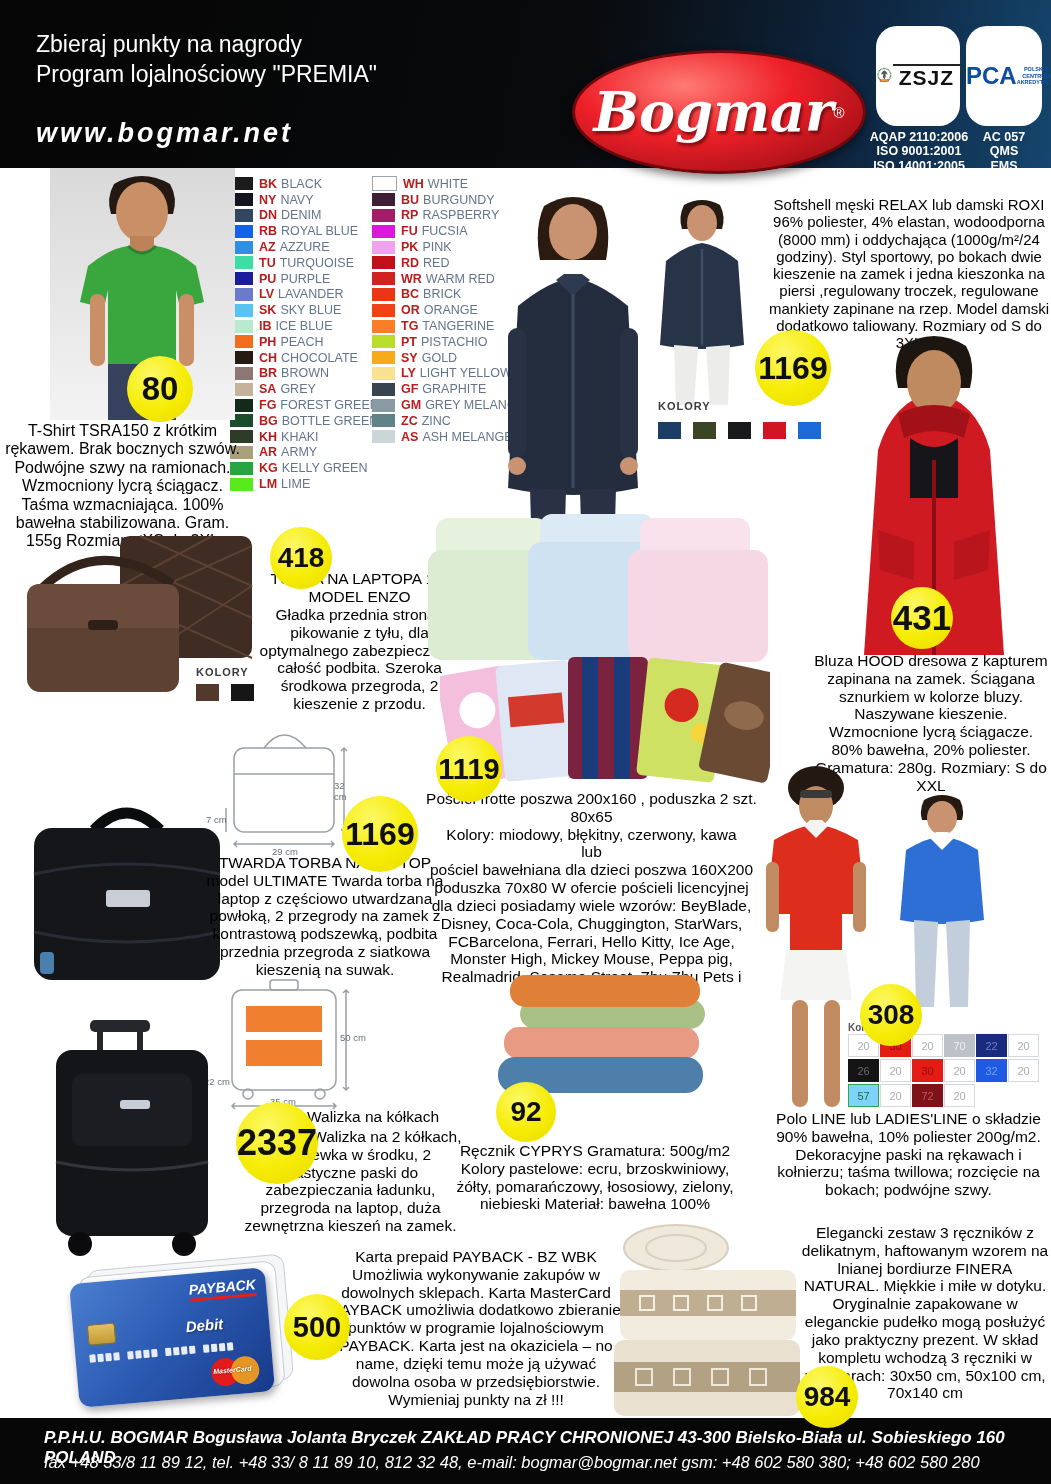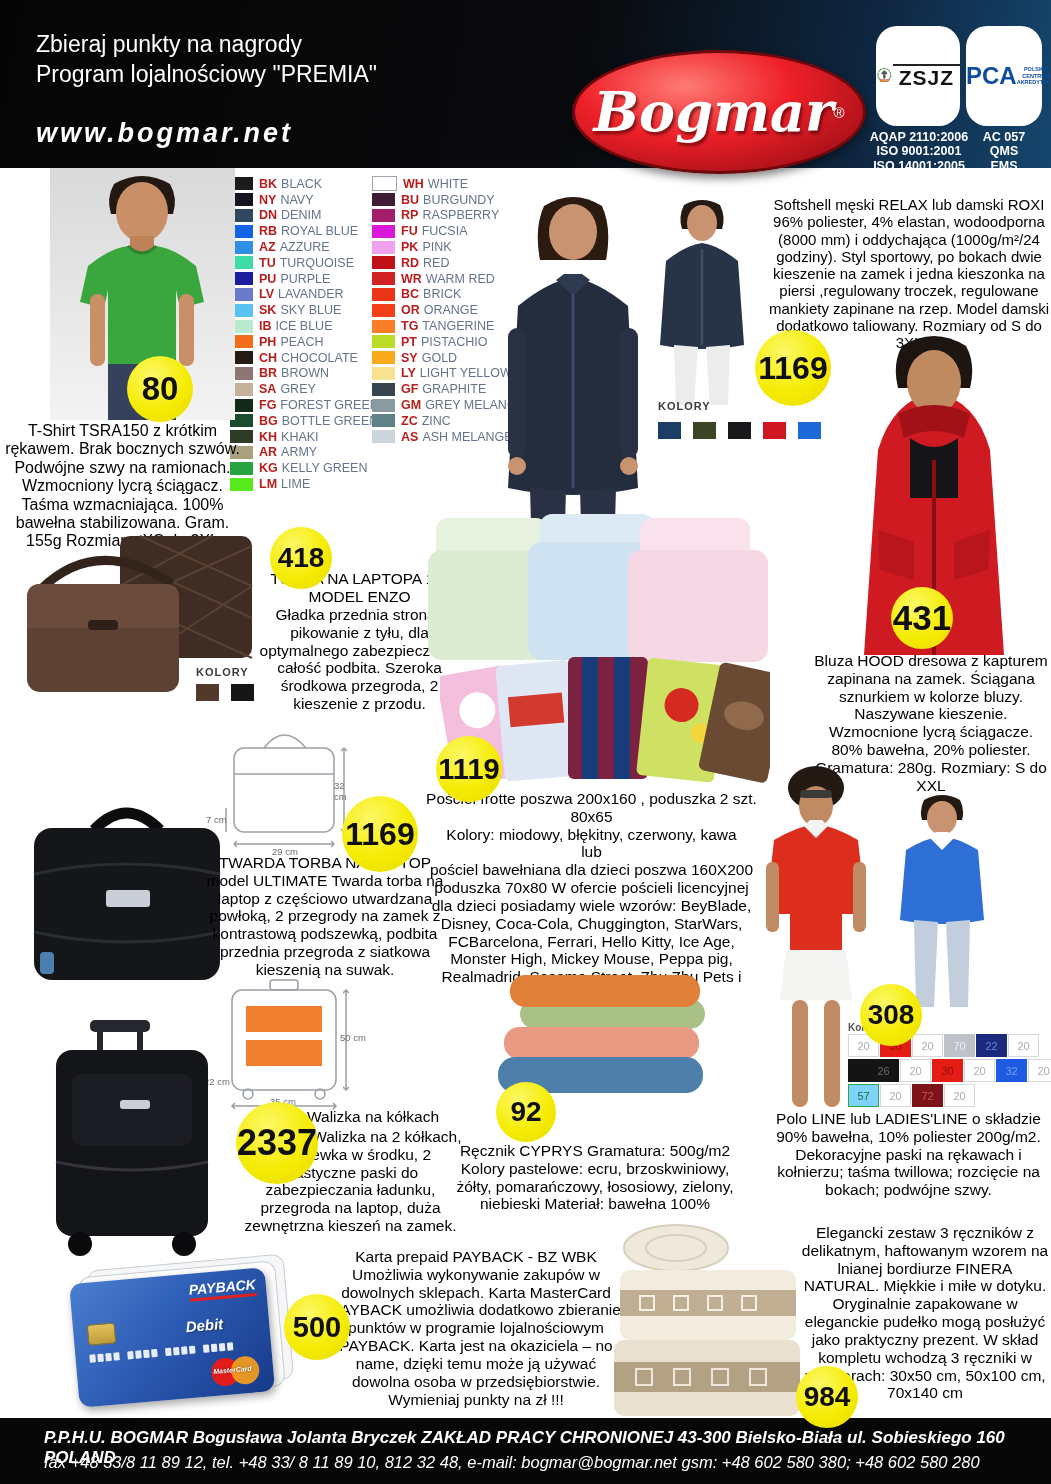--- a/index.html
+++ b/index.html
@@ -548,21 +548,21 @@
 <div id="polo-table" class="abs" style="left:848px;top:1034px">
     <div class="ptrow">
       <span class="ptcell" style="background: rgb(255, 255, 255); color: rgb(168, 174, 180);">20</span>
       <span class="ptcell" style="background: rgb(229, 28, 20); color: rgb(143, 15, 15); border-color: rgb(229, 28, 20);">30</span>
       <span class="ptcell" style="background: rgb(255, 255, 255); color: rgb(168, 174, 180);">20</span>
       <span class="ptcell" style="background: rgb(188, 194, 199); color: rgb(238, 241, 243); border-color: rgb(188, 194, 199);">70</span>
       <span class="ptcell" style="background: rgb(26, 42, 124); color: rgb(111, 127, 208); border-color: rgb(26, 42, 124);">22</span>
       <span class="ptcell" style="background: rgb(255, 255, 255); color: rgb(168, 174, 180);">20</span>
     </div>
     <div class="ptrow">
-      <span class="ptcell" style="background: rgb(20, 20, 20); color: rgb(106, 106, 106); border-color: rgb(20, 20, 20); padding-left: 20px;">26</span>
+      <span class="ptcell" style="background: rgb(20, 20, 20); color: rgb(106, 106, 106); border-color: rgb(20, 20, 20);">26</span>
       <span class="ptcell" style="background: rgb(255, 255, 255); color: rgb(168, 174, 180);">20</span>
       <span class="ptcell" style="background: rgb(229, 28, 20); color: rgb(143, 15, 15); border-color: rgb(229, 28, 20);">30</span>
       <span class="ptcell" style="background: rgb(255, 255, 255); color: rgb(168, 174, 180);">20</span>
       <span class="ptcell" style="background: rgb(30, 90, 227); color: rgb(121, 160, 240); border-color: rgb(30, 90, 227);">32</span>
       <span class="ptcell" style="background: rgb(255, 255, 255); color: rgb(168, 174, 180);">20</span>
     </div>
     <div class="ptrow">
       <span class="ptcell" style="background: #7dd3fc; color: rgb(29, 110, 48); border-color: rgb(42, 167, 70);">57</span>
       <span class="ptcell" style="background: rgb(255, 255, 255); color: rgb(168, 174, 180);">20</span>
       <span class="ptcell" style="background: rgb(125, 19, 24); color: rgb(196, 87, 92); border-color: rgb(125, 19, 24);">72</span>

